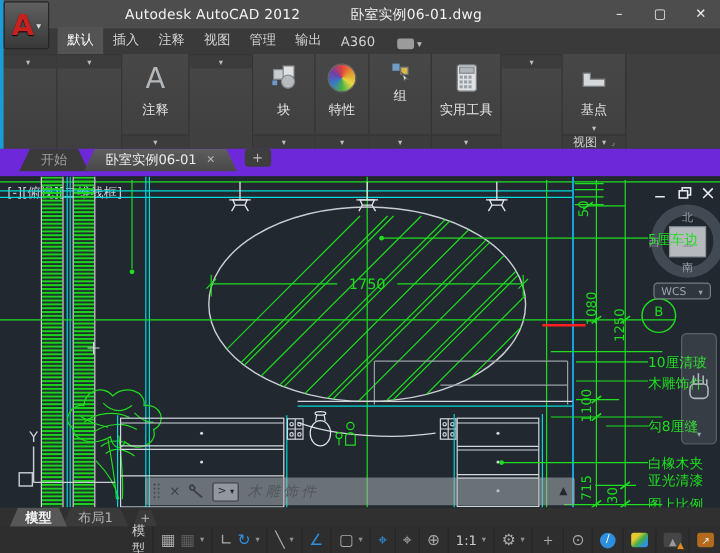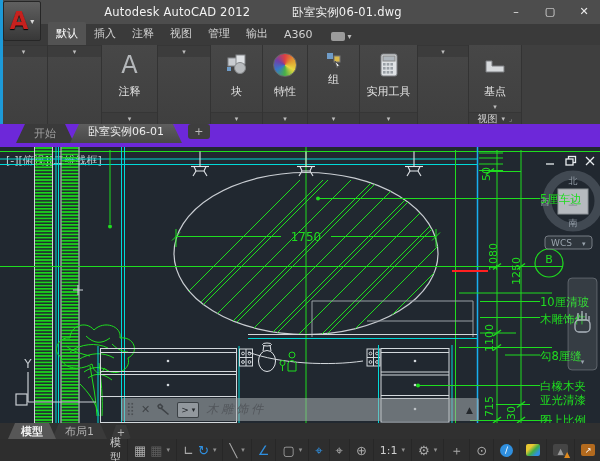--- a/index.html
+++ b/index.html
@@ -36,21 +36,21 @@
          display:flex;align-items:center;justify-content:center;font-size:7px;gap:4px;}
   .pfoot.viewfoot{font-size:10px;color:#cfcfcf;}
   .picon{width:30px;height:30px;display:flex;align-items:center;justify-content:center;}
   .picon svg{display:block;}
   .small-caret{font-size:7px;color:#bdbdbd;}
   
   .filetabs{top:124px;left:0;right:0;height:23px;background:#6d28d9;display:flex;
             padding-left:16px;}
   .ftab{height:19px;display:flex;align-items:center;font-size:11px;color:#9f9f9f;padding:0 18px;
         clip-path:polygon(9px 0,calc(100% - 9px) 0,100% 100%,0 100%);background:#3a3a3a;margin-right:-4px;}
-  .ftab.active{background:linear-gradient(#5e5e5e,#484848);color:#ededed;z-index:2;gap:8px;flex-direction:column;}
+  .ftab.active{background:linear-gradient(#5e5e5e,#484848);color:#ededed;z-index:2;gap:8px;}
   .ftab .close{font-size:9px;color:#b5b5b5;}
   .newtab{width:22px;height:15px;margin-left:10px;background:#3e3e3e;border-radius:3px;color:#b9b9b9;
           font-size:11px;display:flex;align-items:center;justify-content:center;margin-bottom:2px;}
   
   .canvas{top:147px;left:0;width:600px;height:276px;background:#212830;}
   
   .cmdbar{top:398px;left:121px;width:358px;height:23px;background:rgba(170,174,178,.55);
           border-radius:2px;display:flex;align-items:center;gap:7px;padding:0 6px;z-index:5;box-sizing:border-box;}
   .grip{width:7px;height:15px;background-image:radial-gradient(#4b4f53 34%,transparent 36%);
         background-size:3.5px 3.5px;}

